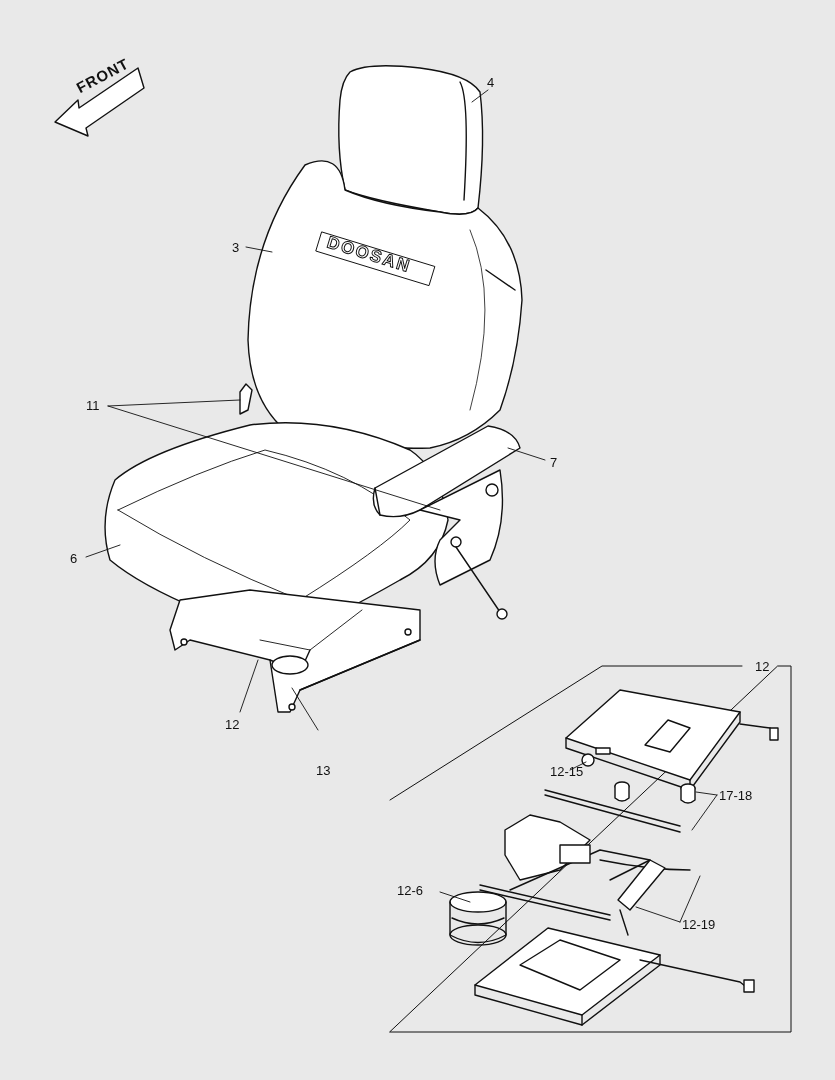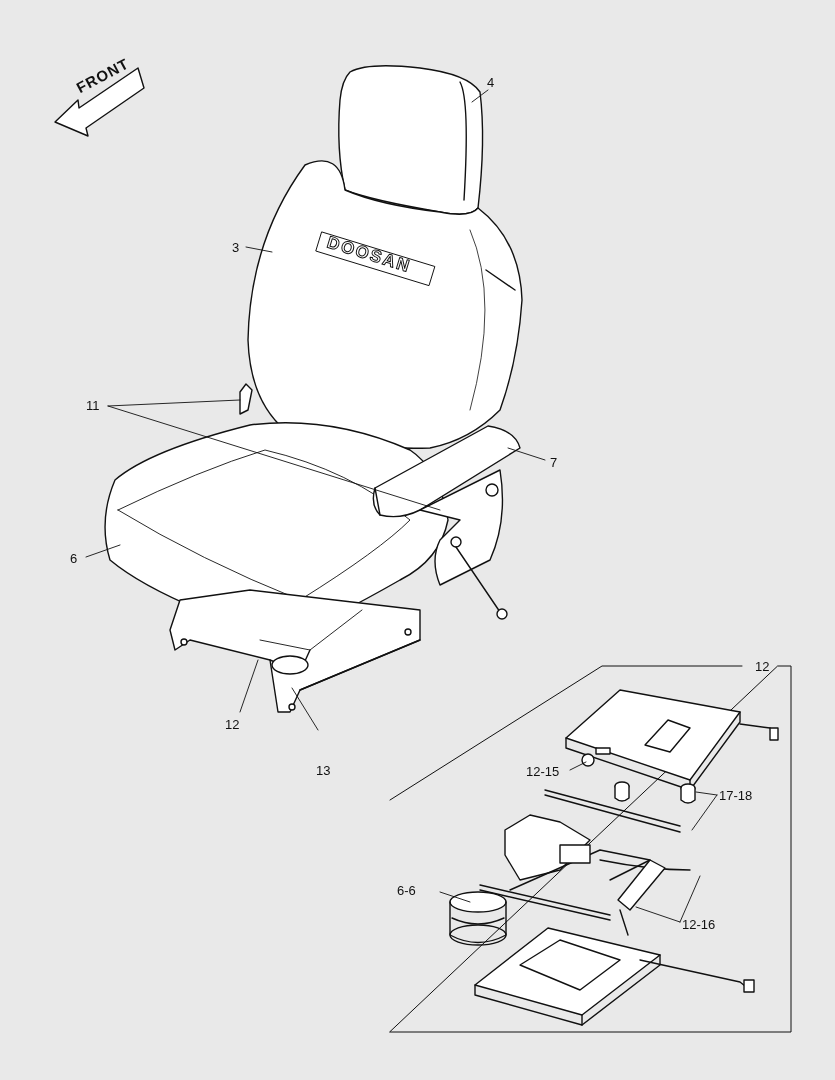--- a/index.html
+++ b/index.html
@@ -145,18 +145,18 @@
 <div class="callout" style="left:487px;top:76px;">4</div>
 <div class="callout" style="left:232px;top:241px;">3</div>
 <div class="callout" style="left:86px;top:399px;text-align:center;">11</div>
 <div class="callout" style="left:550px;top:456px;">7</div>
 <div class="callout" style="left:70px;top:552px;">6</div>
 <div class="callout" style="left:225px;top:718px;">12</div>
 <div class="callout" style="left:316px;top:728px;margin-top:36px;">13</div>
 
 
 <div class="callout" style="left:755px;top:660px;">12</div>
-<div class="callout" style="left:526px;top:765px;">12-15</div>
+<div class="callout" style="left:550px;top:765px;">12-15</div>
 <div class="callout" style="left:719px;top:789px;">17-18</div>
-<div class="callout" style="left:397px;top:884px;">6-6</div>
-<div class="callout" style="left:682px;top:918px;">12-16</div>
+<div class="callout" style="left:397px;top:884px;">12-6</div>
+<div class="callout" style="left:682px;top:918px;">12-19</div>
 
 </div>
 
 </body></html>

